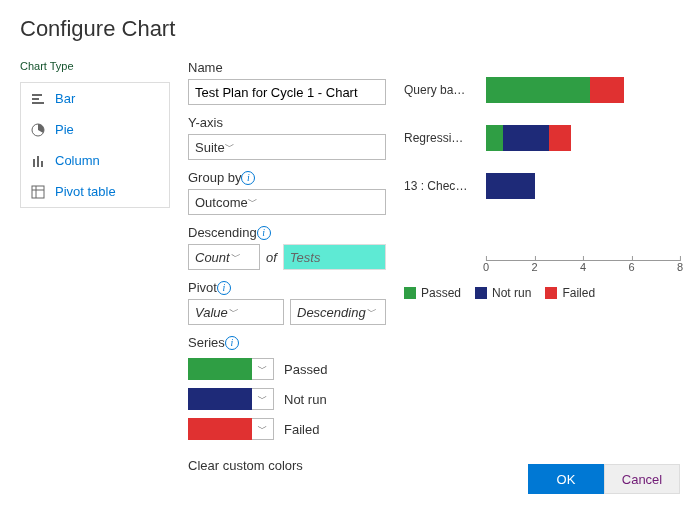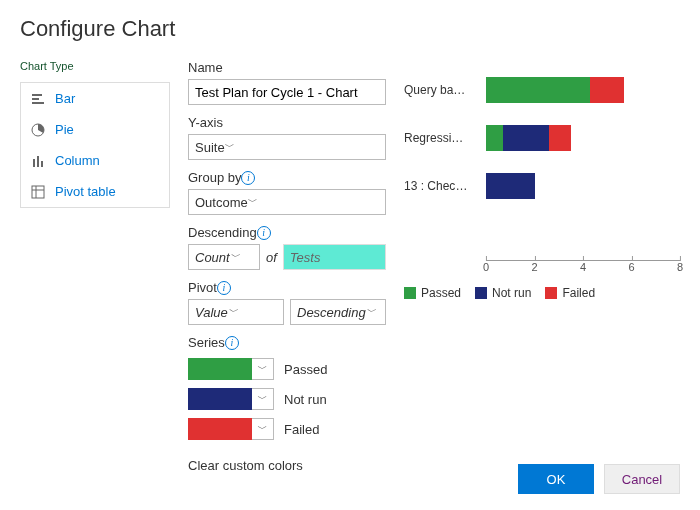--- a/index.html
+++ b/index.html
@@ -148,21 +148,21 @@
     display: flex; gap: 14px; margin-top: 6px; margin-left: 0;
     font-size: 12px; align-items: center;
   }
   .legend-item { display: flex; align-items: center; gap: 5px; }
   .legend-sw { width: 12px; height: 12px; }
 
   .footer {
     position: absolute;
     right: 20px;
     bottom: 16px;
-    display: flex; gap: 10px;
+    display: flex; 
   }
   .btn {
     min-width: 76px; height: 30px;
     display: flex; align-items: center; justify-content: center;
     font-size: 13px;
     cursor: pointer;
     border: 1px solid transparent;
   }
   .btn-primary { background: #0078d4; color: #fff; }
   .btn-default { background: #efefef; color: #701a75; border-color: #ddd; }

